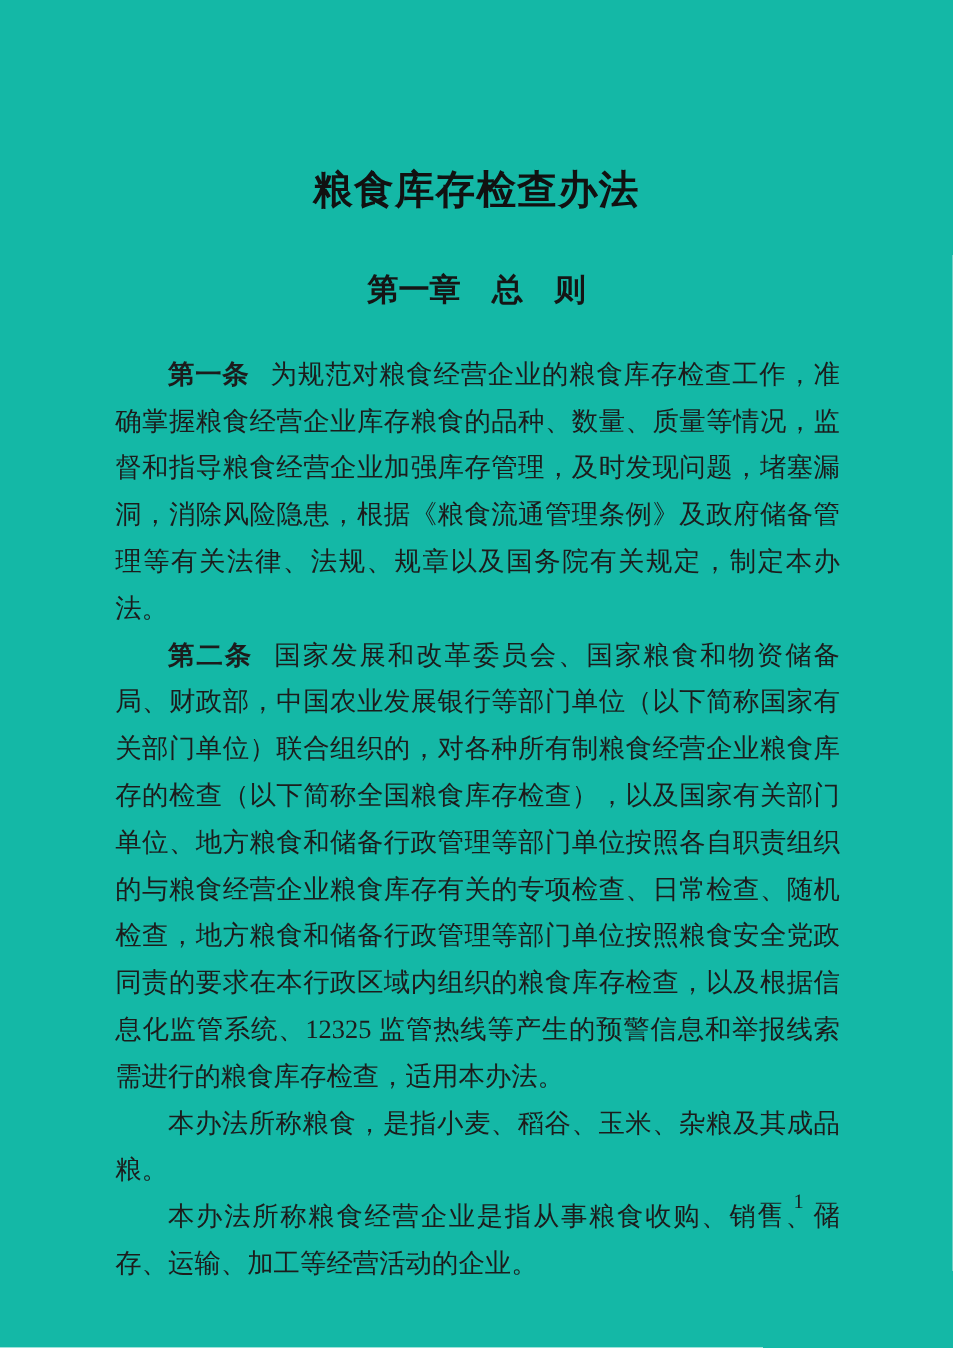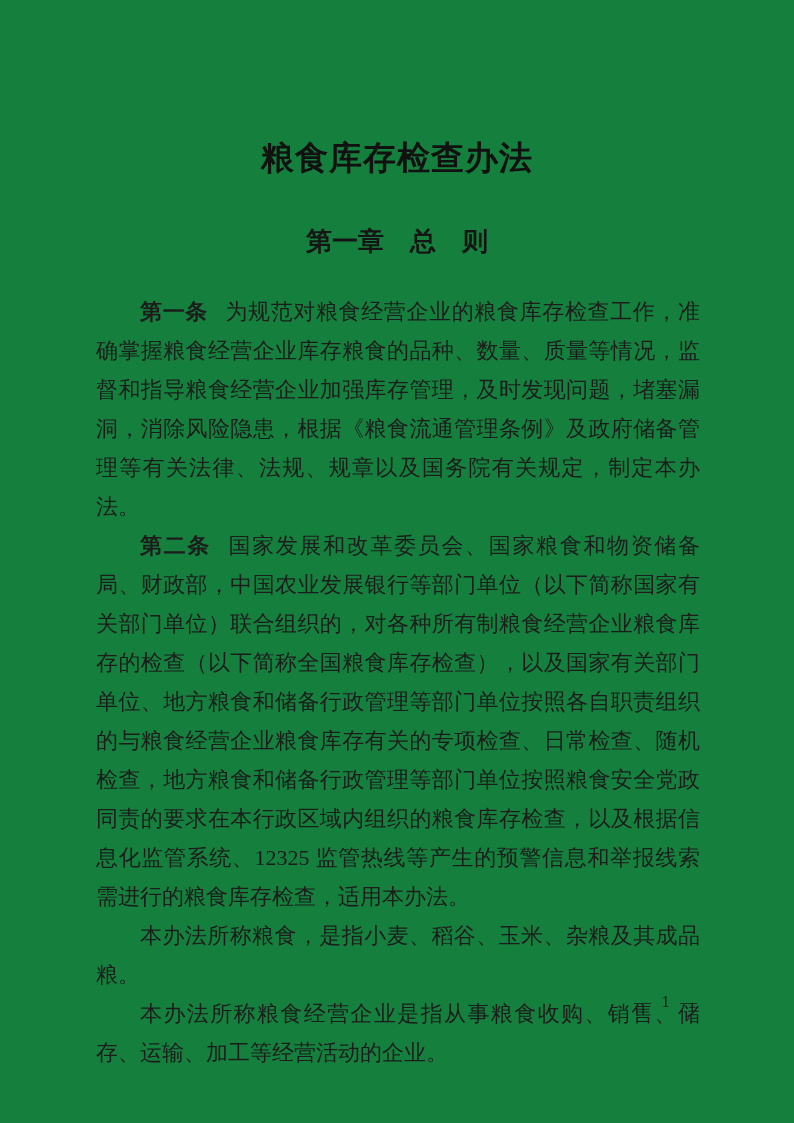--- a/index.html
+++ b/index.html
@@ -4,21 +4,21 @@
 <style>
   html, body {
     margin: 0;
     padding: 0;
     background: #ffffff;
   }
   .page {
     position: relative;
     width: 794px;
     height: 1123px;
-    background: #15803d;
+    background: #14b8a6;
     color: #1c1c1c;
     font-family: "Liberation Serif", "DejaVu Serif", serif;
     overflow: hidden;
   }
   .doc-title {
     position: absolute;
     top: 136px;
     left: 0;
     width: 100%;
     margin: 0;

